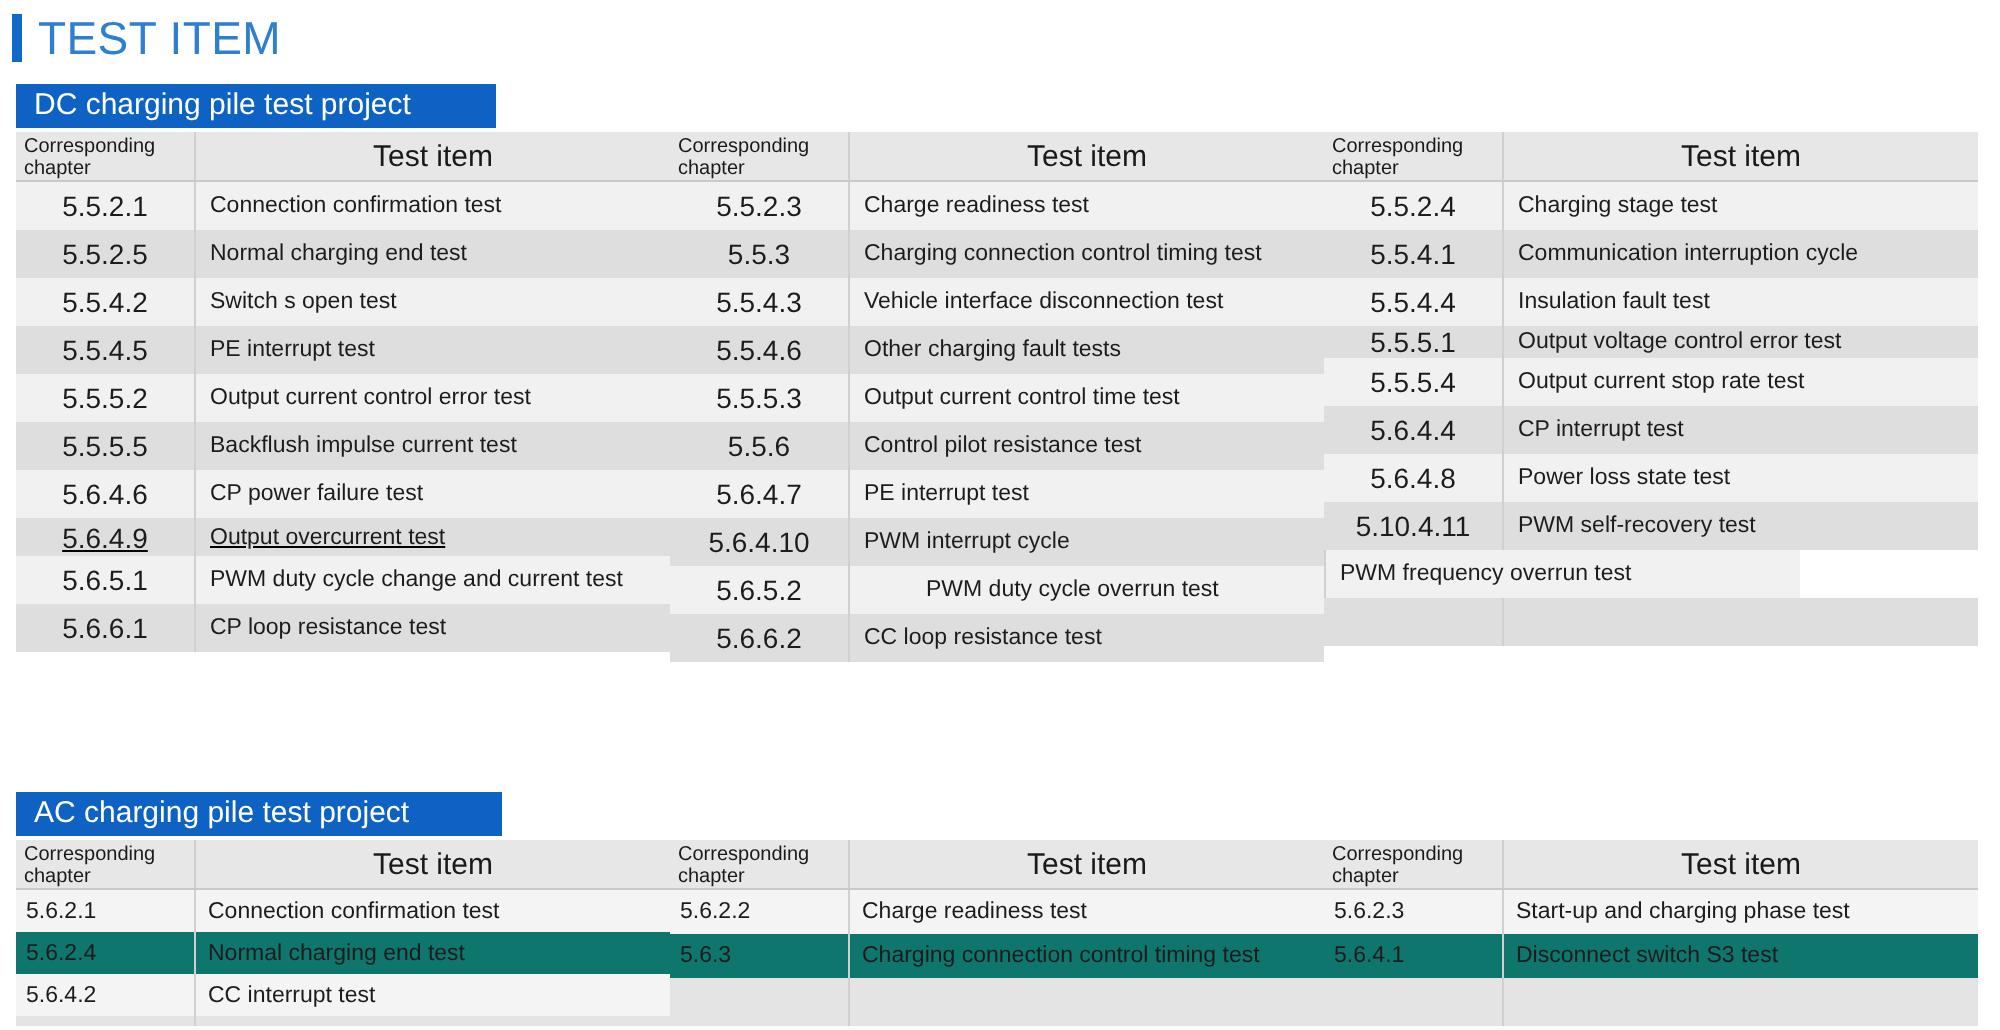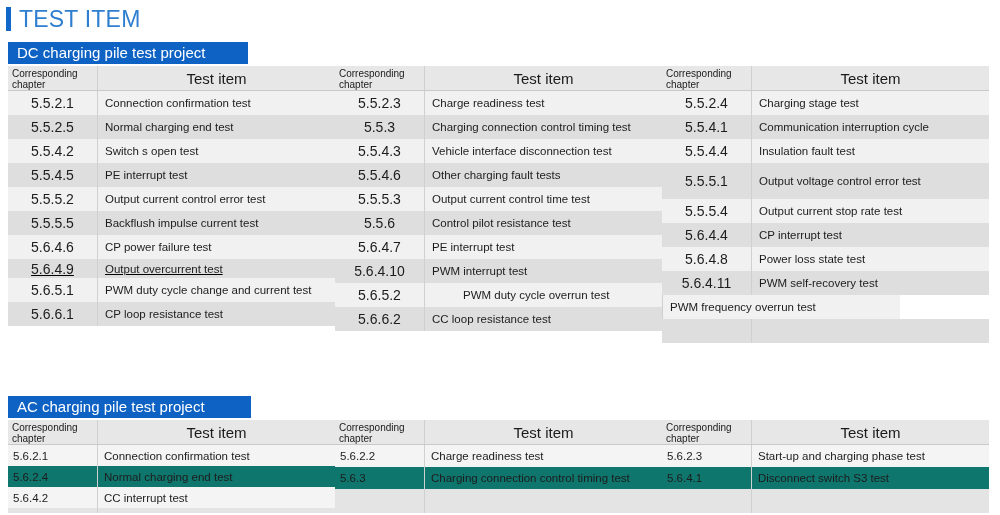--- a/index.html
+++ b/index.html
@@ -232,21 +232,21 @@
         <div class="row even" style="height: 24px;">
           <div class="cell chapter" style="width: 89px;">5.5.6</div>
           <div class="cell item" style="width: 238px;">Control pilot resistance test</div>
         </div>
         <div class="row odd" style="height: 24px;">
           <div class="cell chapter" style="width: 89px;">5.6.4.7</div>
           <div class="cell item" style="width: 238px;">PE interrupt test</div>
         </div>
         <div class="row even" style="height: 24px;">
           <div class="cell chapter" style="width: 89px;">5.6.4.10</div>
-          <div class="cell item" style="width: 238px;">PWM interrupt test</div>
+          <div class="cell item" style="width: 238px;">PWM interrupt cycle</div>
         </div>
         <div class="row odd" style="height: 24px;">
           <div class="cell chapter" style="width: 89px;">5.6.5.2</div>
           <div class="cell item" style="width: 238px; padding-left: 38px;">PWM duty cycle overrun test</div>
         </div>
         <div class="row even" style="height: 24px;">
           <div class="cell chapter" style="width: 89px;">5.6.6.2</div>
           <div class="cell item" style="width: 238px;">CC loop resistance test</div>
         </div>
       </div>
@@ -267,38 +267,38 @@
           <div class="cell item" style="width: 238px;">Charging stage test</div>
         </div>
         <div class="row even" style="height: 24px;">
           <div class="cell chapter" style="width: 89px;">5.5.4.1</div>
           <div class="cell item" style="width: 238px;">Communication interruption cycle</div>
         </div>
         <div class="row odd" style="height: 24px;">
           <div class="cell chapter" style="width: 89px;">5.5.4.4</div>
           <div class="cell item" style="width: 238px;">Insulation fault test</div>
         </div>
-        <div class="row even" style="height: 36px;">
+        <div class="row even" style="height: 16px;">
           <div class="cell chapter" style="width: 89px;">5.5.5.1</div>
           <div class="cell item" style="width: 238px;">Output voltage control error test</div>
         </div>
         <div class="row odd" style="height: 24px;">
           <div class="cell chapter" style="width: 89px;">5.5.5.4</div>
           <div class="cell item" style="width: 238px;">Output current stop rate test</div>
         </div>
         <div class="row even" style="height: 24px;">
           <div class="cell chapter" style="width: 89px;">5.6.4.4</div>
           <div class="cell item" style="width: 238px;">CP interrupt test</div>
         </div>
         <div class="row odd" style="height: 24px;">
           <div class="cell chapter" style="width: 89px;">5.6.4.8</div>
           <div class="cell item" style="width: 238px;">Power loss state test</div>
         </div>
         <div class="row even" style="height: 24px;">
-          <div class="cell chapter" style="width: 89px;">5.6.4.11</div>
+          <div class="cell chapter" style="width: 89px;">5.10.4.11</div>
           <div class="cell item" style="width: 238px;">PWM self-recovery test</div>
         </div>
         <div class="row odd" style="height: 24px;">
           <div class="cell item" style="width: 238px;">PWM frequency overrun test</div>
         </div>
         <div class="row even" style="height: 24px;">
           <div class="cell chapter" style="width: 89px;"></div>
           <div class="cell item" style="width: 238px;"></div>
         </div>
       </div>

